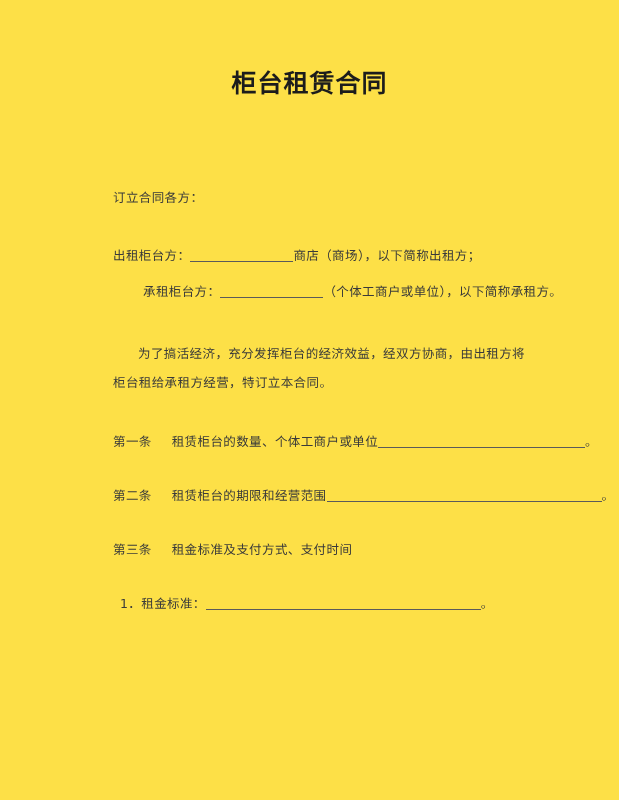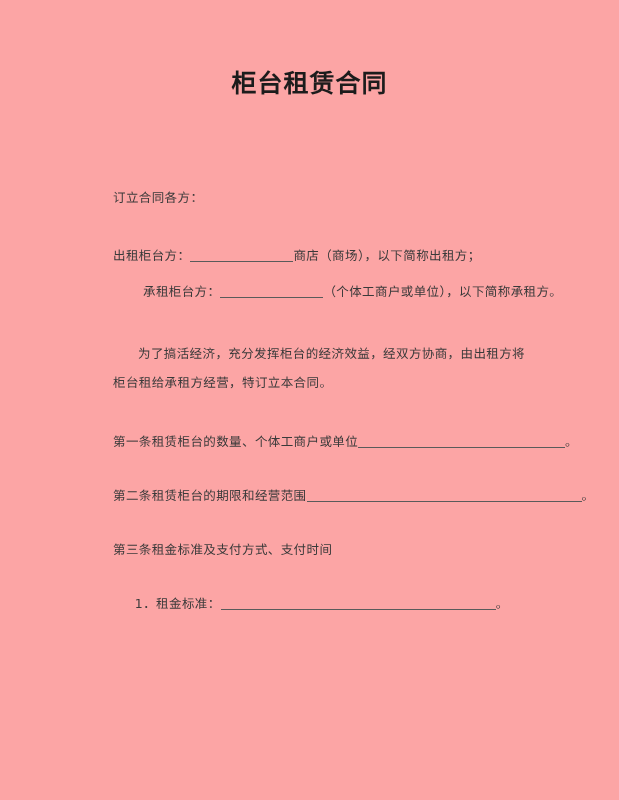--- a/index.html
+++ b/index.html
@@ -13,21 +13,21 @@
     height: 800px;
     overflow: hidden;
     font-family: "DejaVu Sans", "Liberation Sans", sans-serif;
     color: #2a2a2a;
   }
 
   .page {
     position: relative;
     width: 619px;
     height: 800px;
-    background: #fca5a5;
+    background: #fde047;
     box-sizing: border-box;
   }
 
   
   .doc-title {
     position: absolute;
     top: 68px;
     left: 0;
     width: 619px;
     text-align: center;
@@ -65,28 +65,27 @@
     line-height: 2.3;
     text-indent: 25px;
     width: 412px;
   }
 
   .clause {
     white-space: nowrap;
     letter-spacing: 0.4px;
   }
   .clause .num {
-    margin-right: 0;
+    margin-right: 20px;
   }
 
   .sub-item {
     white-space: nowrap;
     letter-spacing: 0.4px;
     padding-left: 7px;
-    text-align: center;
   }
 
   
   .blank {
     display: inline-block;
     border-bottom: 1.2px solid #5a5a5a;
     vertical-align: -2px;
     height: 12px;
   }
   .blank-party     { width: 103px; }

